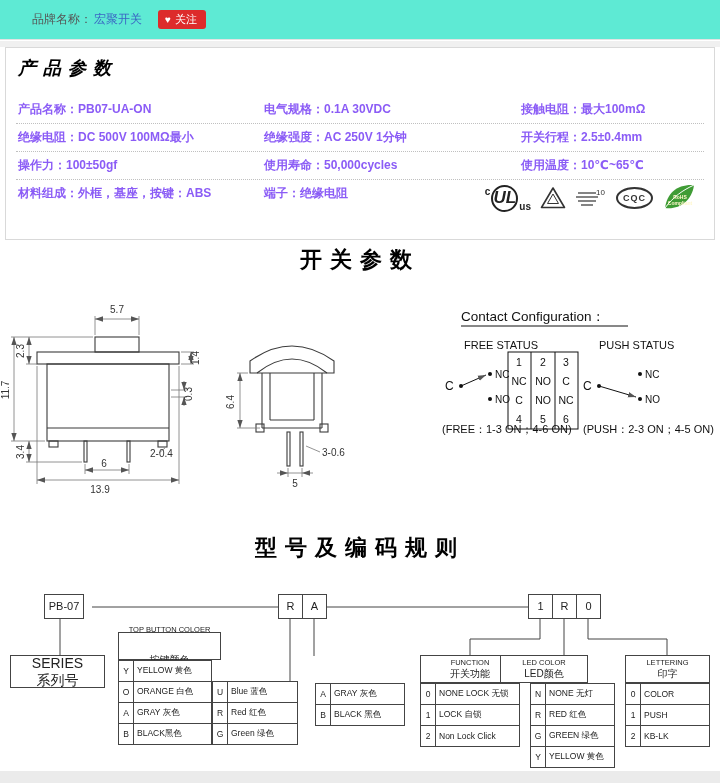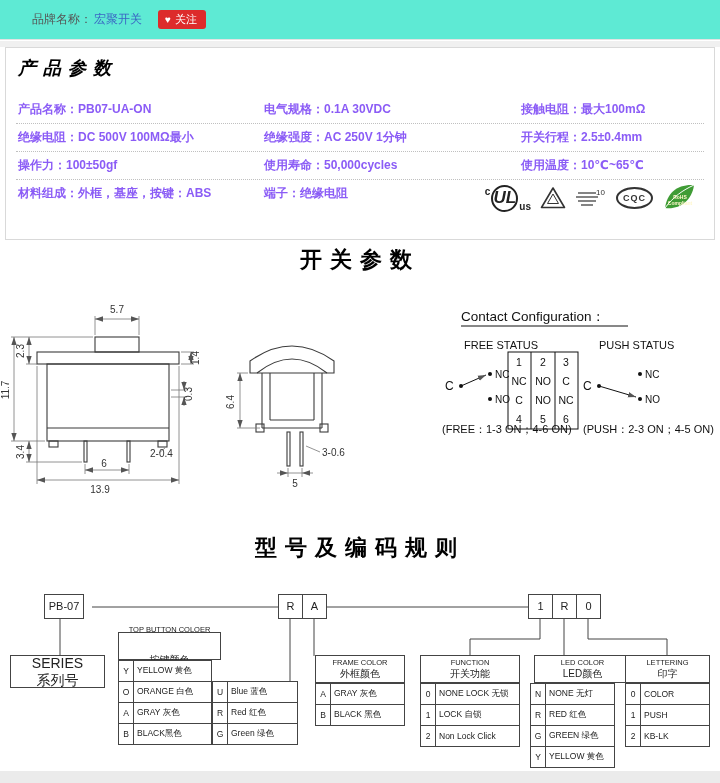--- a/index.html
+++ b/index.html
@@ -311,24 +311,20 @@
   </div>
   <div class="trow" style="left:212px;top:702px;width:86px;">
     <span class="k">R</span>
     <span class="v">Red 红色</span>
   </div>
   <div class="trow" style="left:212px;top:723px;width:86px;">
     <span class="k">G</span>
     <span class="v">Green 绿色</span>
   </div>
 
-  <div class="tbl-head" style="left:315px;top:655px;width:90px;height:28px;">
-    <div class="en">FRAME COLOR</div>
-    <div class="cn">外框颜色</div>
-  </div>
   <div class="trow" style="left:315px;top:683px;width:90px;">
     <span class="k">A</span>
     <span class="v">GRAY 灰色</span>
   </div>
   <div class="trow" style="left:315px;top:704px;width:90px;">
     <span class="k">B</span>
     <span class="v">BLACK 黑色</span>
   </div>
 
   <div class="tbl-head" style="left:420px;top:655px;width:100px;height:28px;">
@@ -341,21 +337,21 @@
   </div>
   <div class="trow" style="left:420px;top:704px;width:100px;">
     <span class="k">1</span>
     <span class="v">LOCK 自锁</span>
   </div>
   <div class="trow" style="left:420px;top:725px;width:100px;">
     <span class="k">2</span>
     <span class="v">Non Lock Click</span>
   </div>
 
-  <div class="tbl-head" style="left:534px;top:655px;width:97px;height:28px;">
+  <div class="tbl-head" style="left:500px;top:655px;width:88px;height:28px;">
     <div class="en">LED COLOR</div>
     <div class="cn">LED颜色</div>
   </div>
   <div class="trow" style="left:530px;top:683px;width:85px;">
     <span class="k">N</span>
     <span class="v">NONE 无灯</span>
   </div>
   <div class="trow" style="left:530px;top:704px;width:85px;">
     <span class="k">R</span>
     <span class="v">RED 红色</span>

